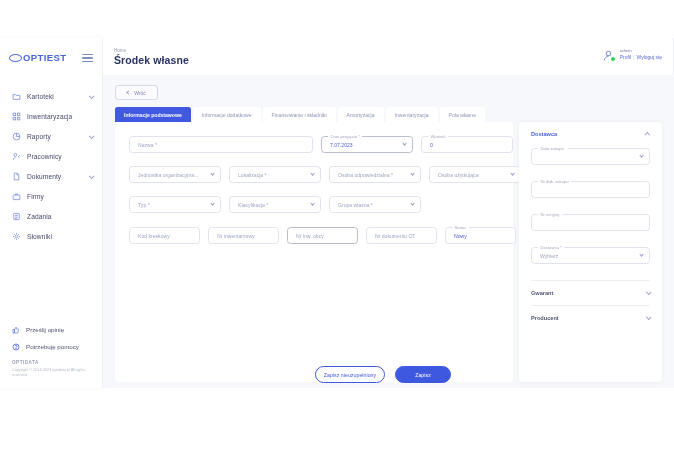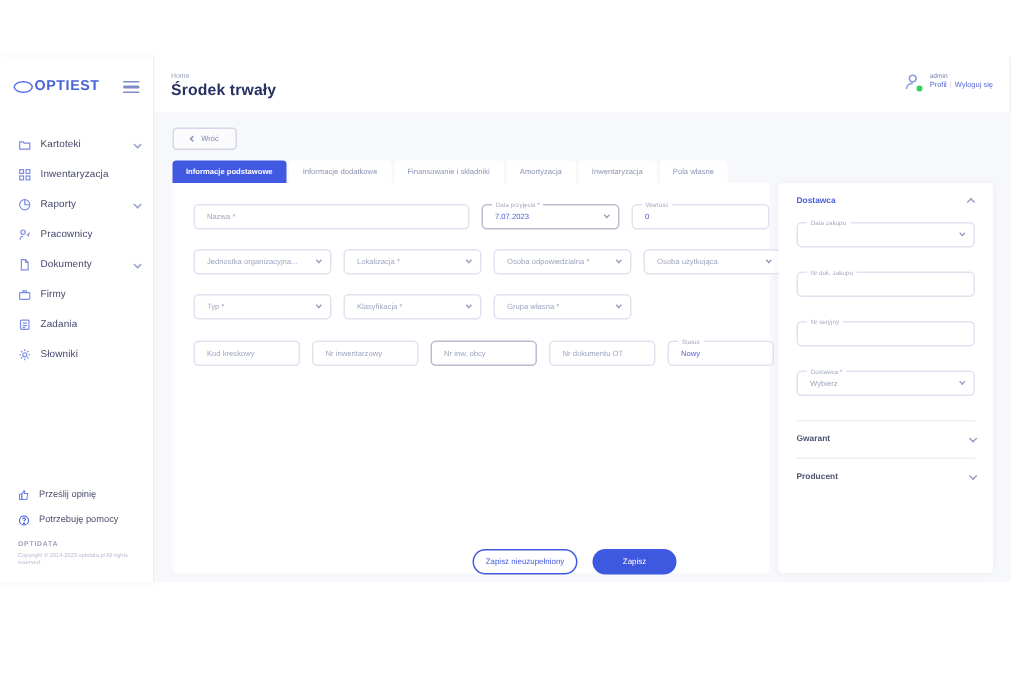--- a/index.html
+++ b/index.html
@@ -303,21 +303,21 @@
         </svg>
         <span>Potrzebuję pomocy</span>
       </div>
       <div class="footer-brand">OPTIDATA</div>
       <div class="footer-copy">Copyright © 2014-2023 optidata.pl All rights reserved.</div>
     </div>
   </aside>
 
   <header class="topbar">
     <div class="crumb">Home</div>
-    <h1 class="page-title">Środek trwały</h1>
+    <h1 class="page-title">Środek własne</h1>
 
     <div class="user-box">
       <div class="avatar-wrap">
         <svg width="13" height="13" viewBox="0 0 16 16" fill="none" stroke="#8e9bdc" stroke-width="1.3">
           <circle cx="8" cy="5.4" r="2.7"></circle>
             <path d="M2.8 14c0-2.9 2.3-4.7 5.2-4.7"></path>
         </svg>
         <span class="avatar-dot"></span>
       </div>
       <div class="user-meta">

